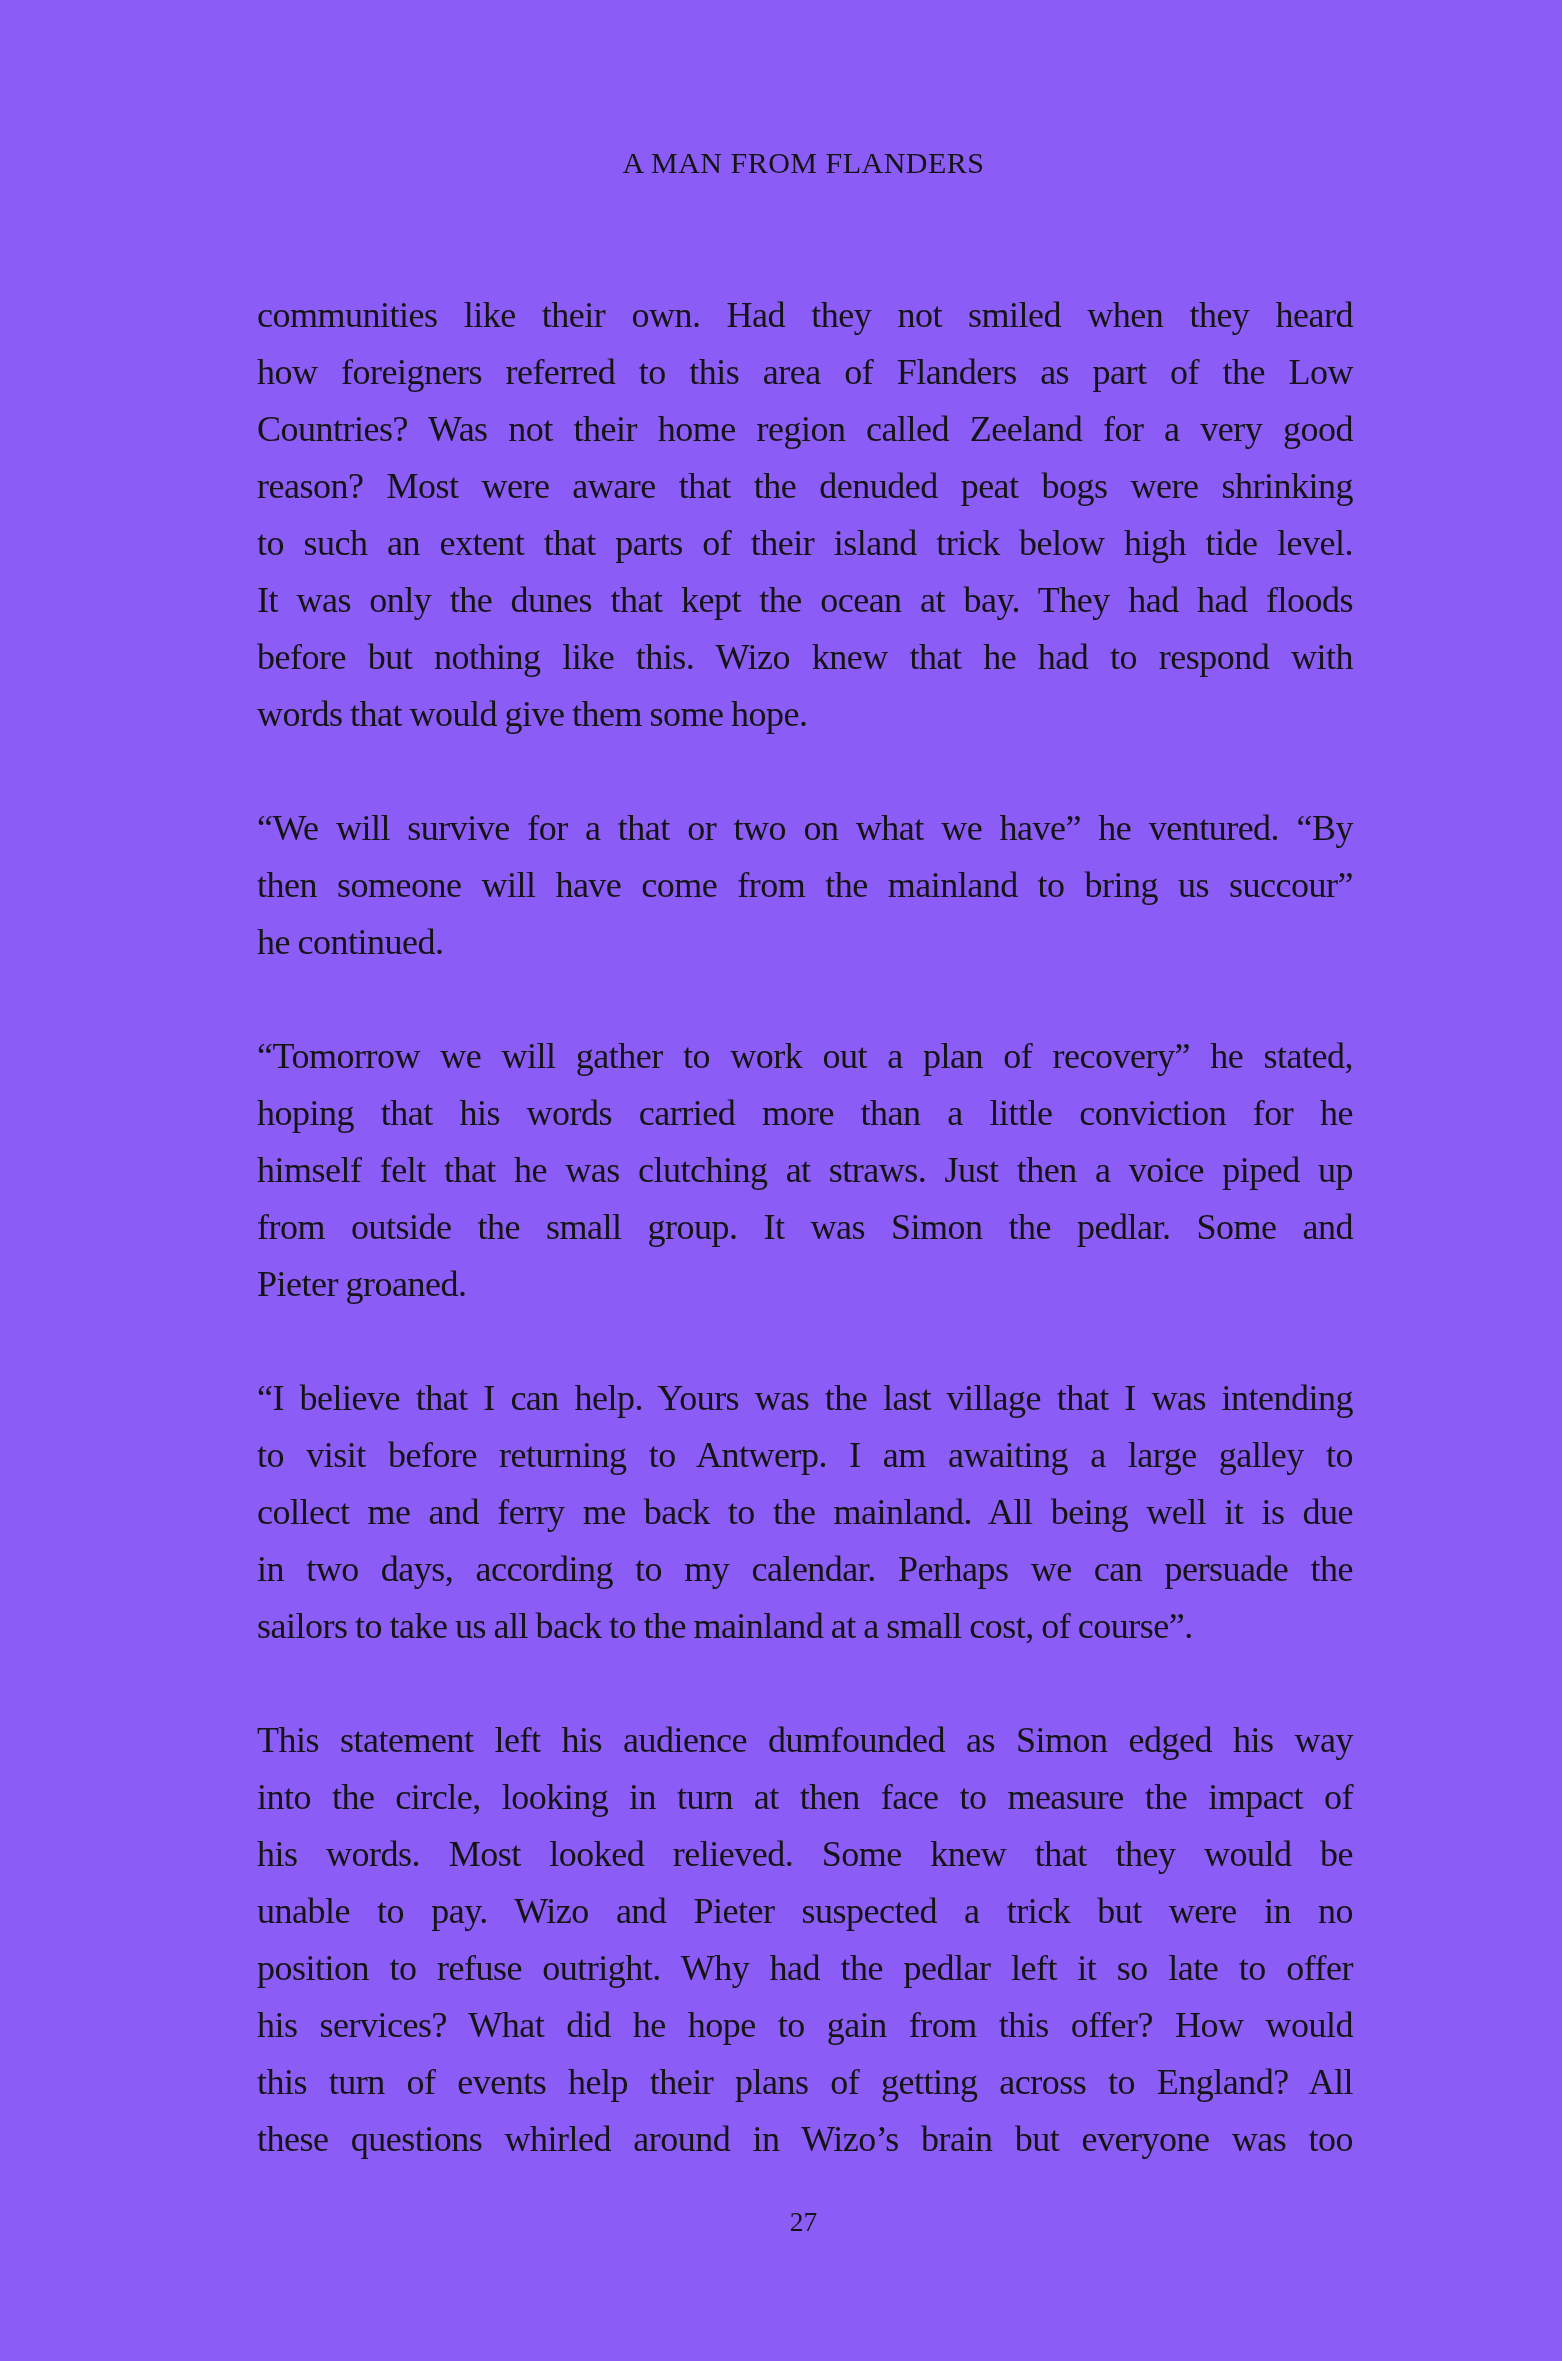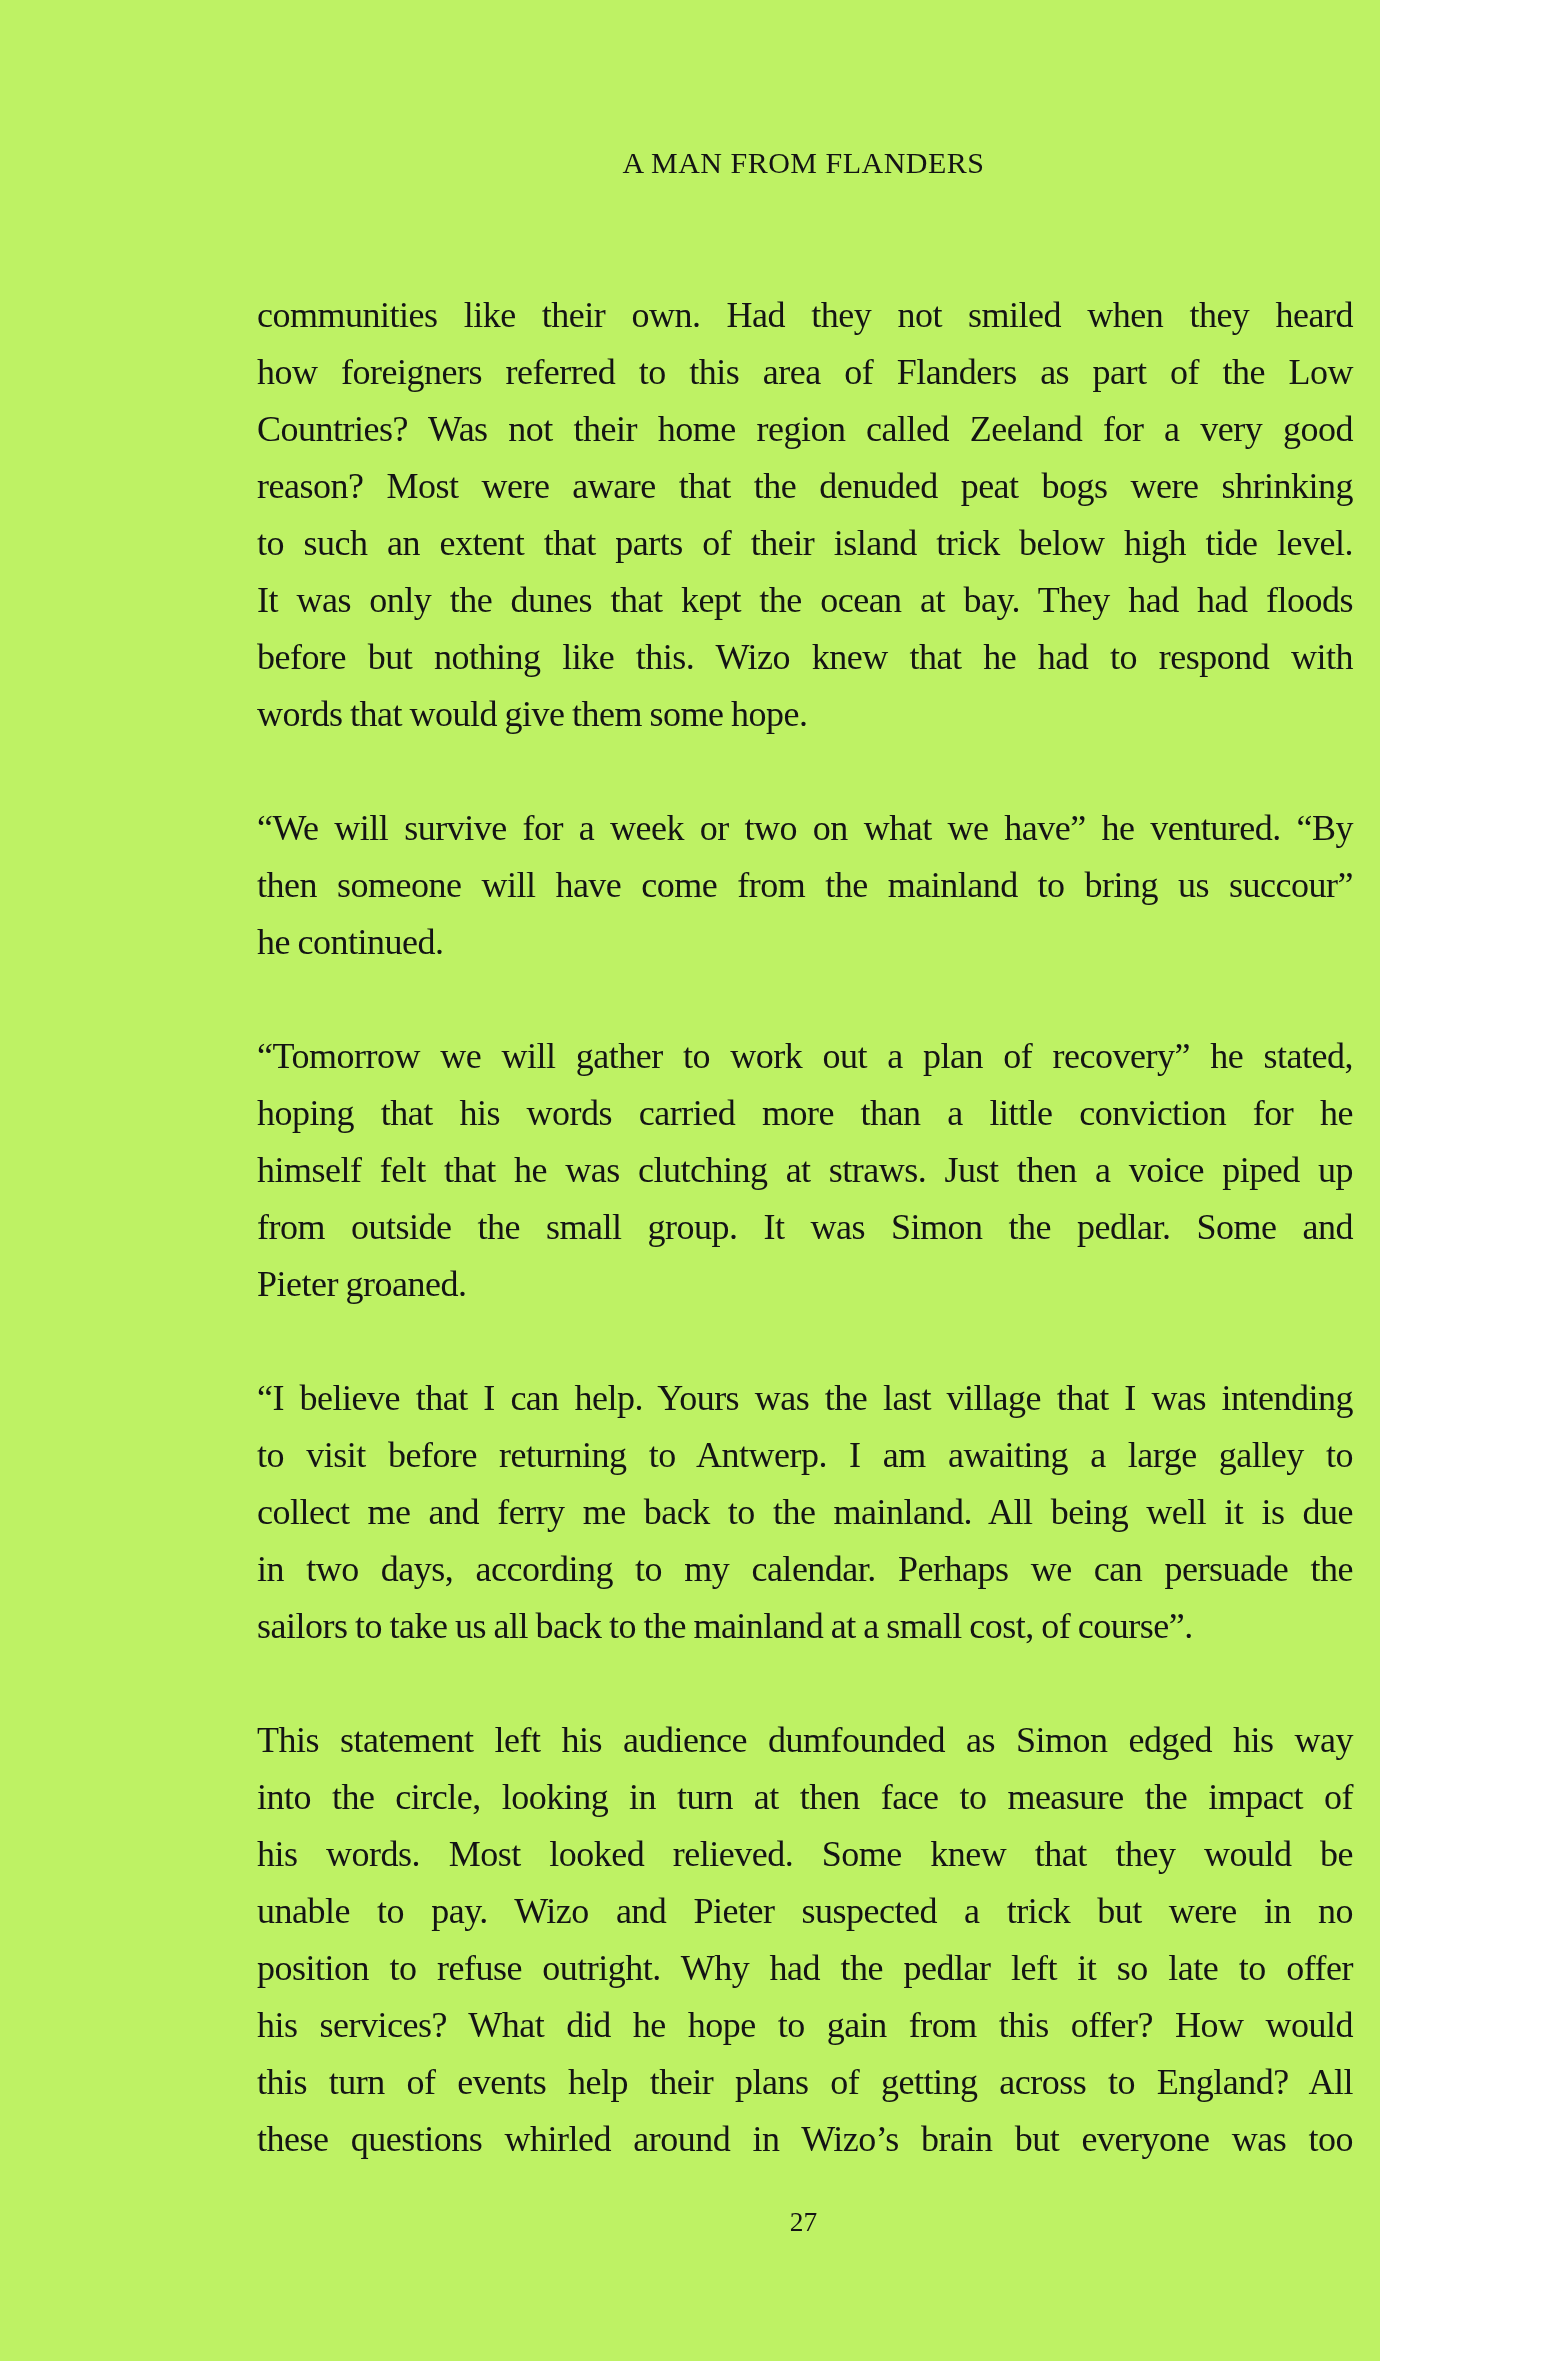--- a/index.html
+++ b/index.html
@@ -11,23 +11,23 @@
       width: 1562px;
       height: 2361px;
       position: relative;
       overflow: hidden;
       font-family: "Liberation Serif", "DejaVu Serif", serif;
       color: #141414;
     }
     .page {
       position: absolute;
       left: 0; top: 0;
-      width: 1380px;
+      width: 1562px;
       height: 2361px;
-      background: #bef264;
+      background: #8b5cf6;
     }
     .running-header {
       position: absolute;
       left: 0;
       width: 1607px;
       top: 143px;
       text-align: center;
       font-size: 30px;
       letter-spacing: 0.5px;
       line-height: 39px;
@@ -81,21 +81,21 @@
       <span class="line">how foreigners referred to this area of Flanders as part of the Low</span>
       <span class="line">Countries? Was not their home region called Zeeland for a very good</span>
       <span class="line">reason? Most were aware that the denuded peat bogs were shrinking</span>
       <span class="line">to such an extent that parts of their island trick below high tide level.</span>
       <span class="line">It was only the dunes that kept the ocean at bay. They had had floods</span>
       <span class="line">before but nothing like this. Wizo knew that he had to respond with</span>
       <span class="line last">words that would give them some hope.</span>
     </p>
 
     <p class="para">
-      <span class="line">“We will survive for a week or two on what we have” he ventured. “By</span>
+      <span class="line">“We will survive for a that or two on what we have” he ventured. “By</span>
       <span class="line">then someone will have come from the mainland to bring us succour”</span>
       <span class="line last">he continued.</span>
     </p>
 
     <p class="para">
       <span class="line">“Tomorrow we will gather to work out a plan of recovery” he stated,</span>
       <span class="line">hoping that his words carried more than a little conviction for he</span>
       <span class="line">himself felt that he was clutching at straws. Just then a voice piped up</span>
       <span class="line">from outside the small group. It was Simon the pedlar. Some and</span>
       <span class="line last">Pieter groaned.</span>

